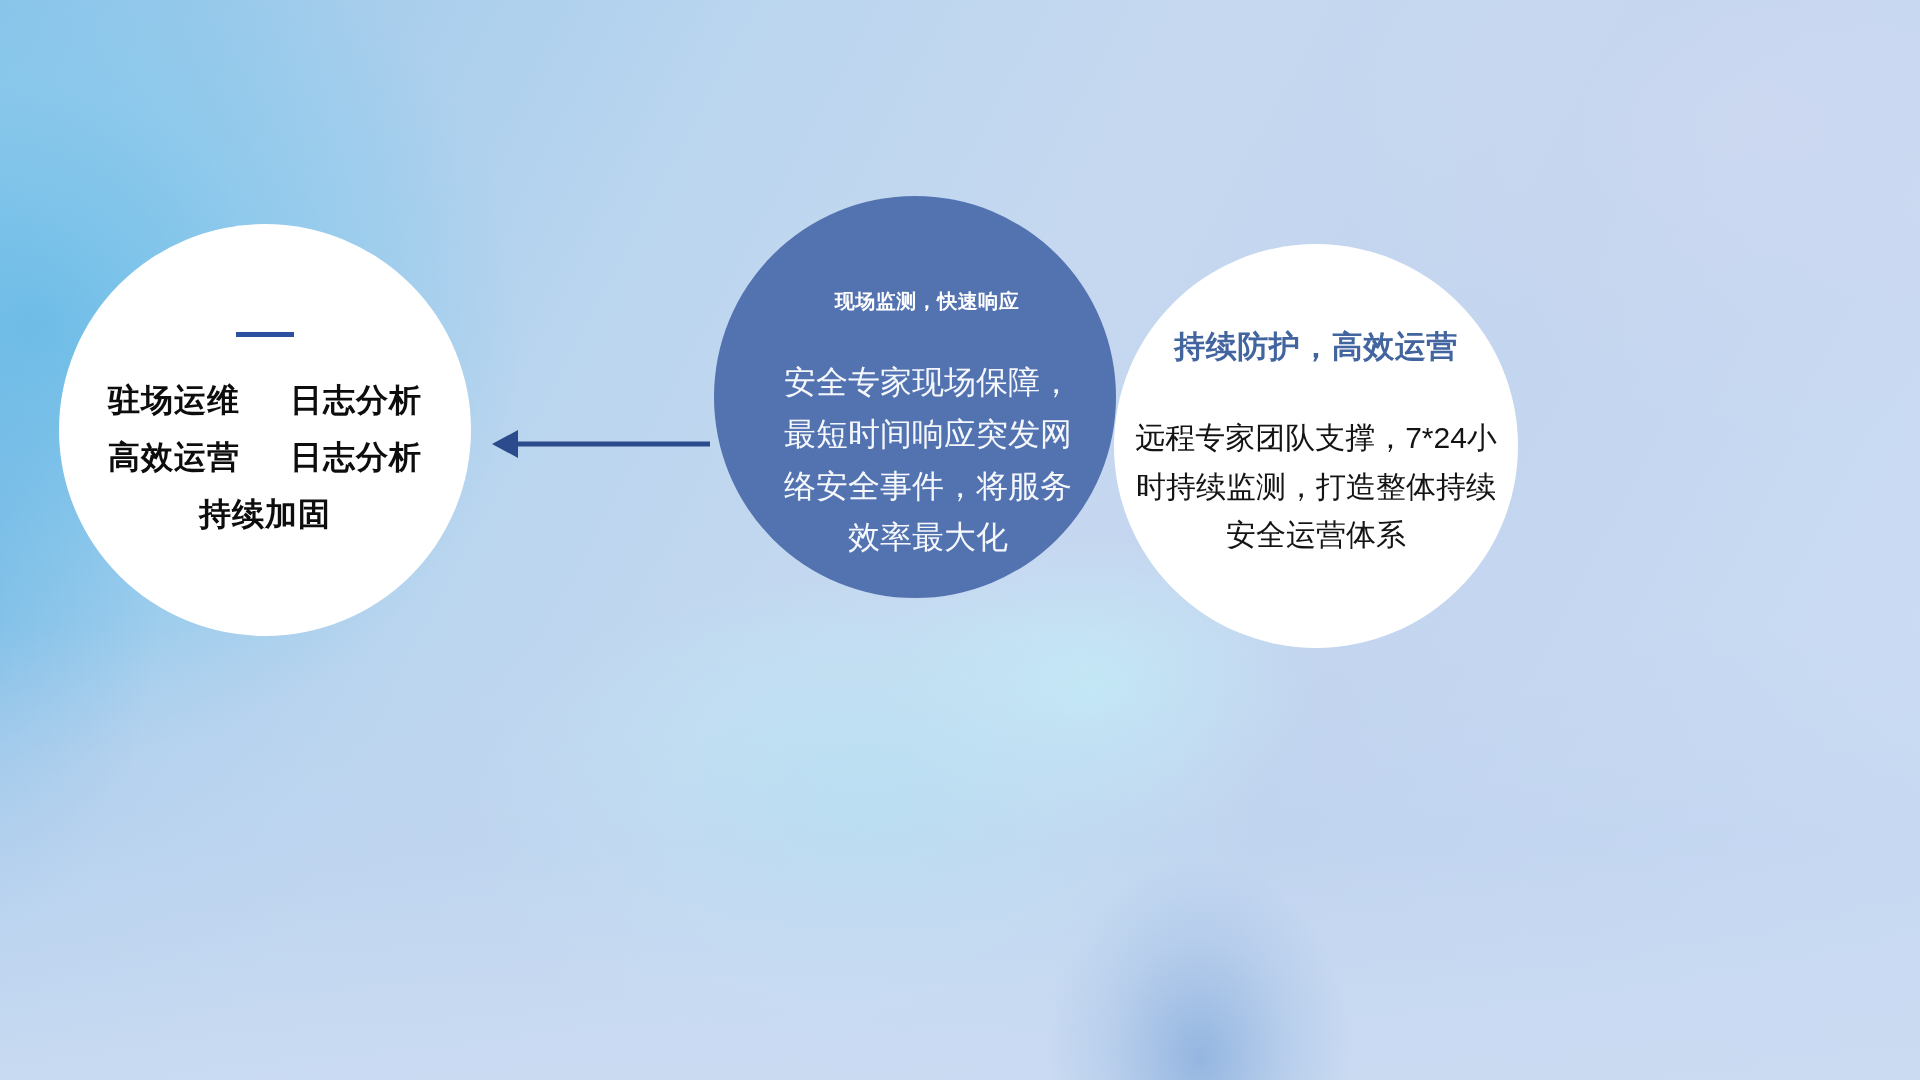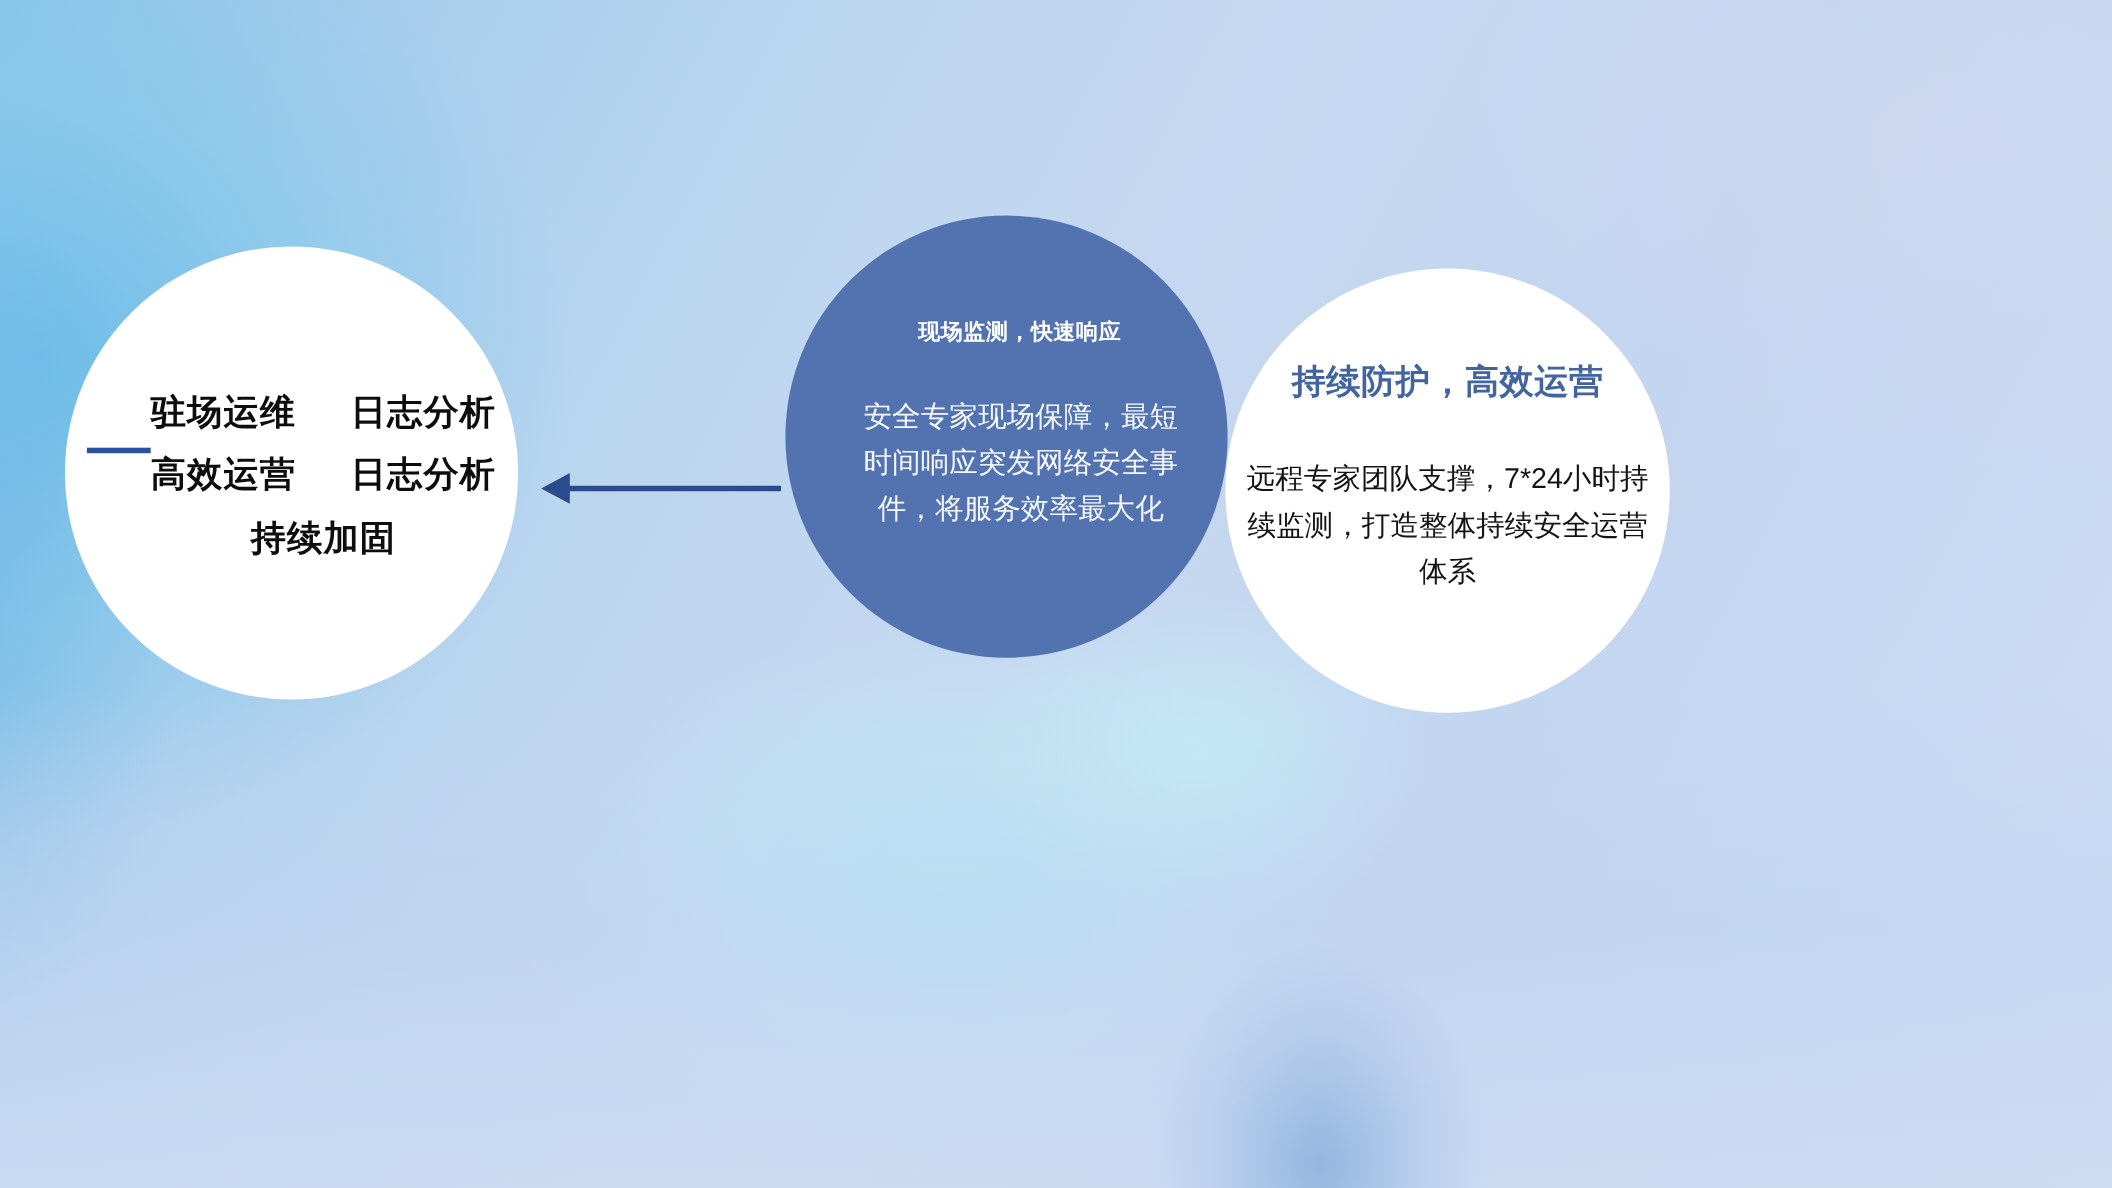--- a/index.html
+++ b/index.html
@@ -129,21 +129,21 @@
   }
 
   
   .left-inner {
     position: absolute;
     left: 0;
     top: 0;
     width: 412px;
     height: 412px;
     display: flex;
-    flex-direction: row;
+    flex-direction: column;
     align-items: center;
     justify-content: center;
     padding-top: 4px;
     box-sizing: border-box;
   }
 
   .accent-dash {
     width: 58px;
     height: 5px;
     background: #2b50a0;
@@ -193,21 +193,21 @@
     font-size: 20px;
     font-weight: bold;
     color: #ffffff;
     letter-spacing: 0.5px;
     white-space: nowrap;
     margin-left: 24px;
   }
 
   .mid-body {
     margin-top: 42px;
-    font-size: 26px;
+    font-size: 32px;
     line-height: 1.62;
     color: #f4f7fc;
     text-align: center;
     width: 300px;
     margin-left: 26px;
   }
 
   
   .right-inner {
     position: absolute;
@@ -225,21 +225,21 @@
   .right-title {
     font-size: 31px;
     font-weight: bold;
     color: #42649f;
     letter-spacing: 0.5px;
     white-space: nowrap;
   }
 
   .right-body {
     margin-top: 46px;
-    font-size: 26px;
+    font-size: 30px;
     line-height: 1.62;
     color: #141414;
     text-align: center;
     width: 372px;
   }
 </style>
 </head>
 <body>
 
 <div id="stage">

